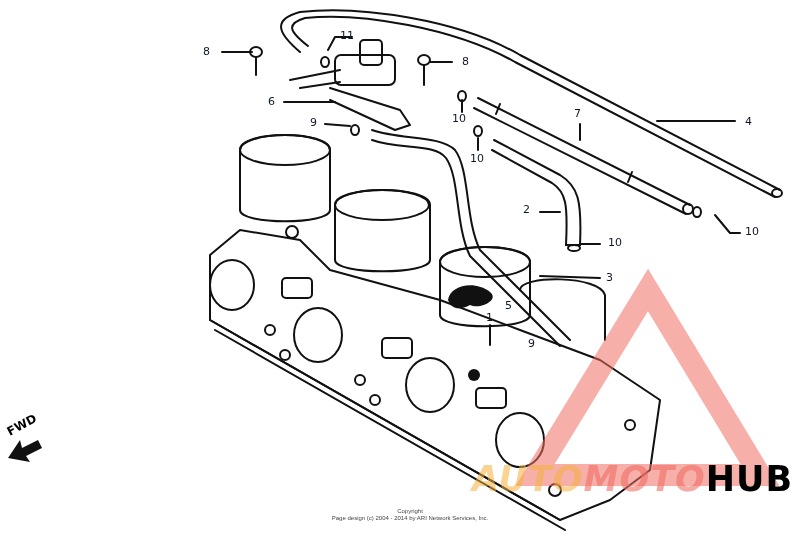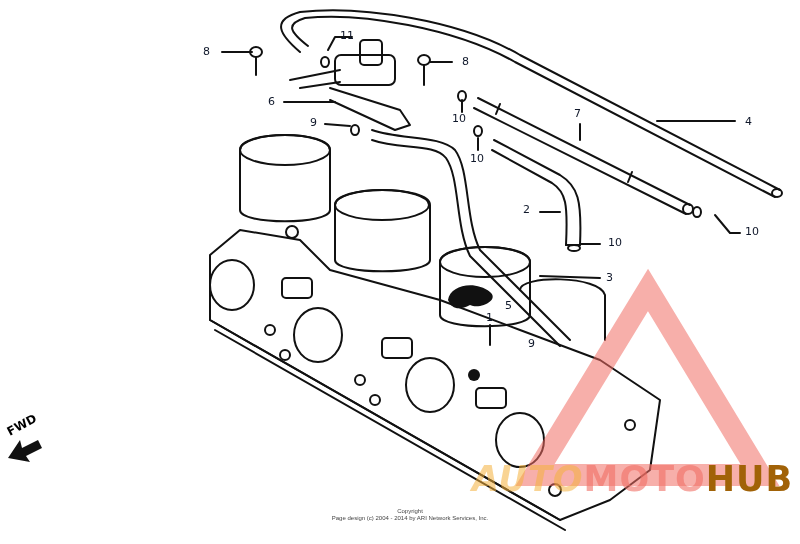--- a/index.html
+++ b/index.html
@@ -2,22 +2,22 @@
 <html><head>
   <meta charset="utf-8">
   <style>
     html,body{margin:0;padding:0;background:#fff;}
     body{width:800px;height:544px;position:relative;overflow:hidden;font-family:"Liberation Sans",sans-serif;}
     #stage{position:absolute;left:0;top:0;width:800px;height:544px;}
     .callout{position:absolute;font-family:"DejaVu Sans",sans-serif;font-size:11px;color:#0f172a;line-height:1;}
     .copyright{position:absolute;left:300px;top:508px;width:220px;text-align:center;font-size:6px;color:#444;line-height:7px;}
     .wm-text{position:absolute;left:472px;top:462px;font-family:"DejaVu Sans",sans-serif;font-weight:bold;font-size:35px;letter-spacing:1px;line-height:1;}
     .wm-auto{color:rgba(244,176,60,0.55);font-style:italic;}
-    .wm-moto{color:rgba(240,110,100,0.6);}
-    .wm-hub{color:#a16207;}
+    .wm-moto{color:rgba(240,110,100,0.6);font-style:italic;}
+    .wm-hub{color:#000000;}
     .fwd{position:absolute;left:6px;top:418px;transform:rotate(-28deg);font-family:"DejaVu Sans",sans-serif;font-weight:bold;font-size:12px;color:#000;}
   </style>
 </head>
 <body>
 
 <div id="stage">
   <svg width="800" height="544" viewBox="0 0 800 544" style="position:absolute;left:0;top:0;">
     <g fill="none" stroke="#111" stroke-width="2" stroke-linecap="round" stroke-linejoin="round">
 
       <path d="M300 52 C 280 35, 270 20, 300 12 C 360 5, 460 20, 520 55 L 780 190"></path>

